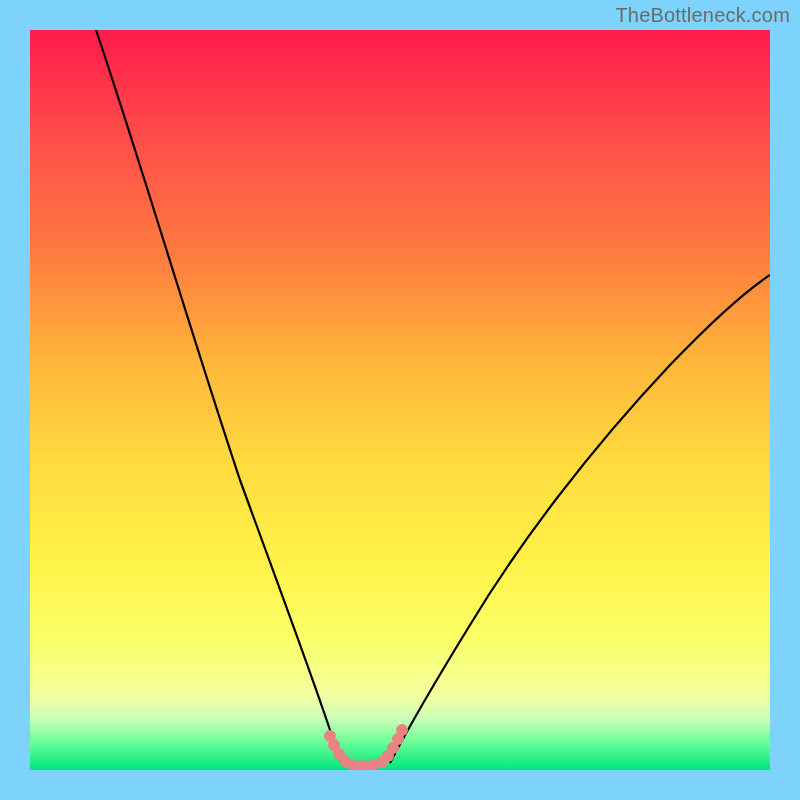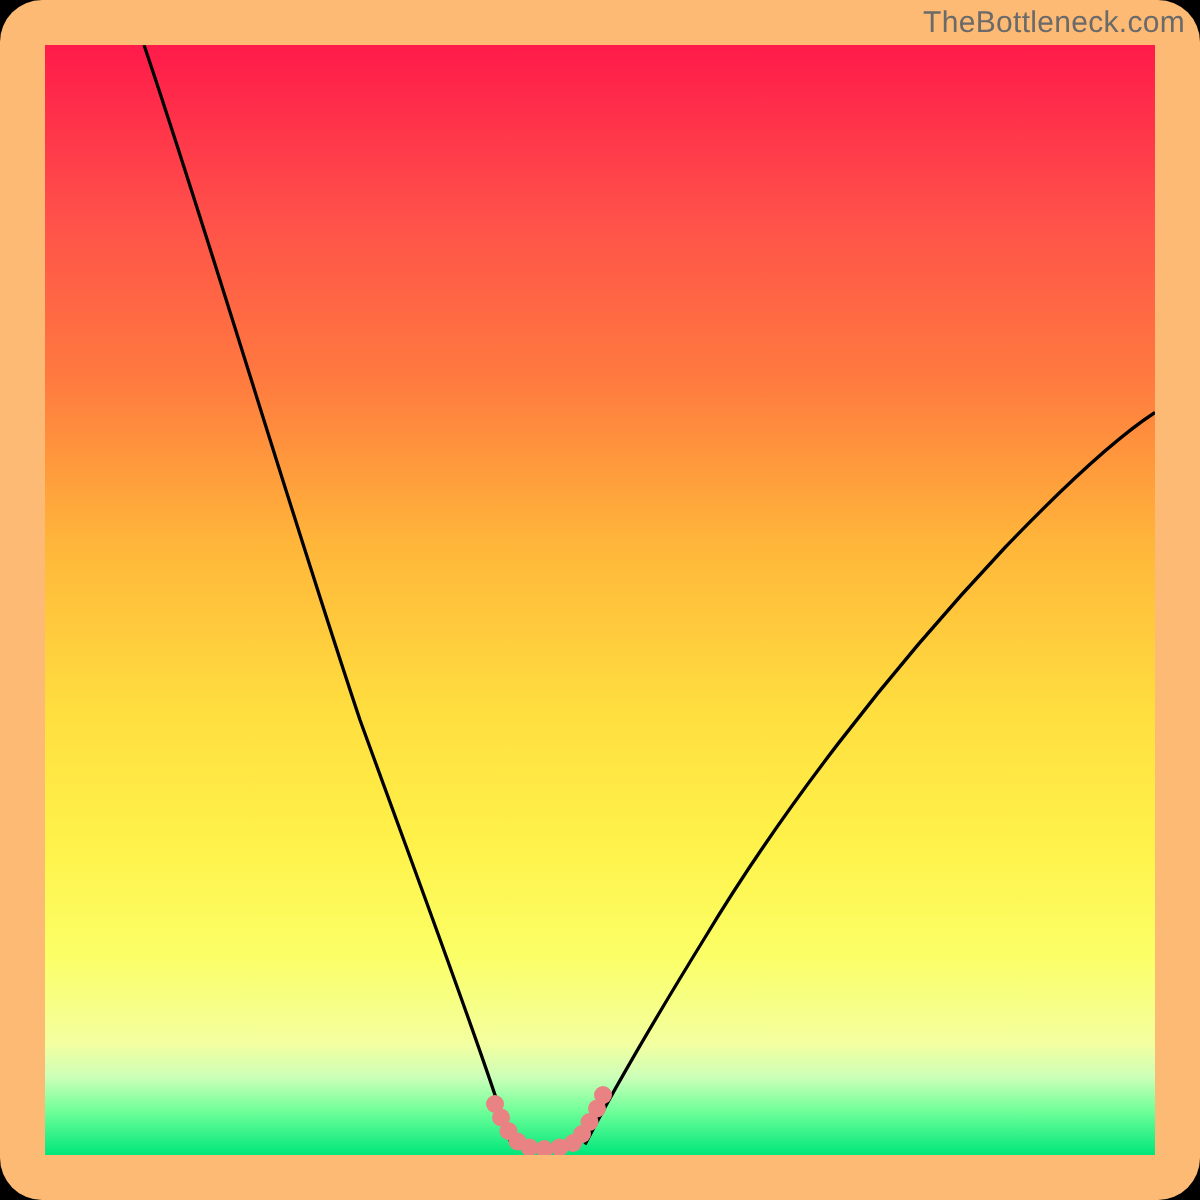--- a/index.html
+++ b/index.html
@@ -10,22 +10,21 @@
     background: #000;
     overflow: hidden;
     font-family: Arial, Helvetica, sans-serif;
   }
   .frame {
     position: absolute;
     left: 0;
     top: 0;
     width: 800px;
     height: 800px;
-    background: #fdba74;
-    border-radius: 28px;
+    background: #7dd3fc;
   }
   .plot {
     position: absolute;
     left: 30px;
     top: 30px;
     width: 740px;
     height: 740px;
     background: linear-gradient(
       to bottom,
       #ff1a4a 0%,

